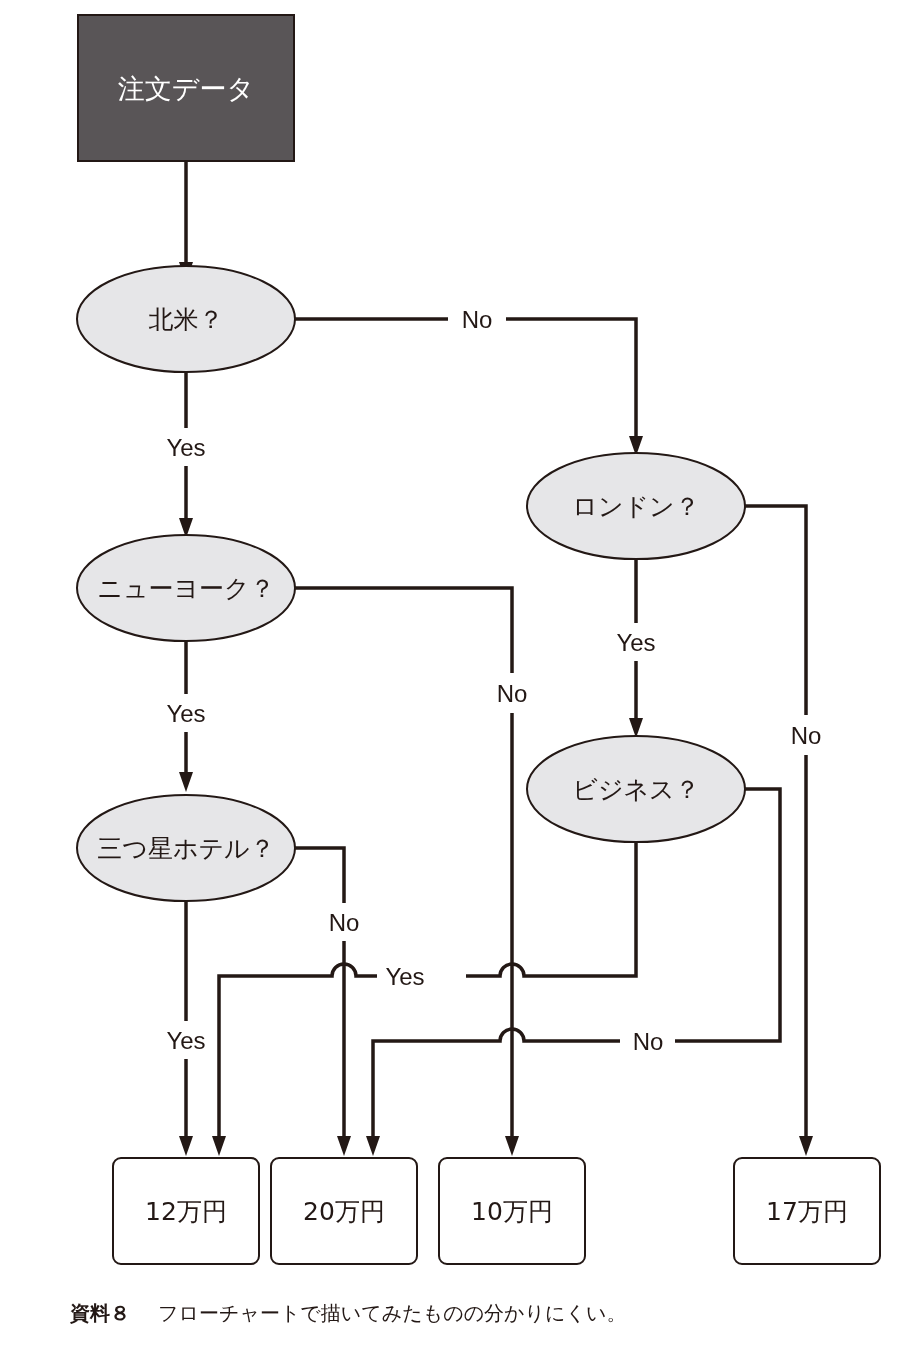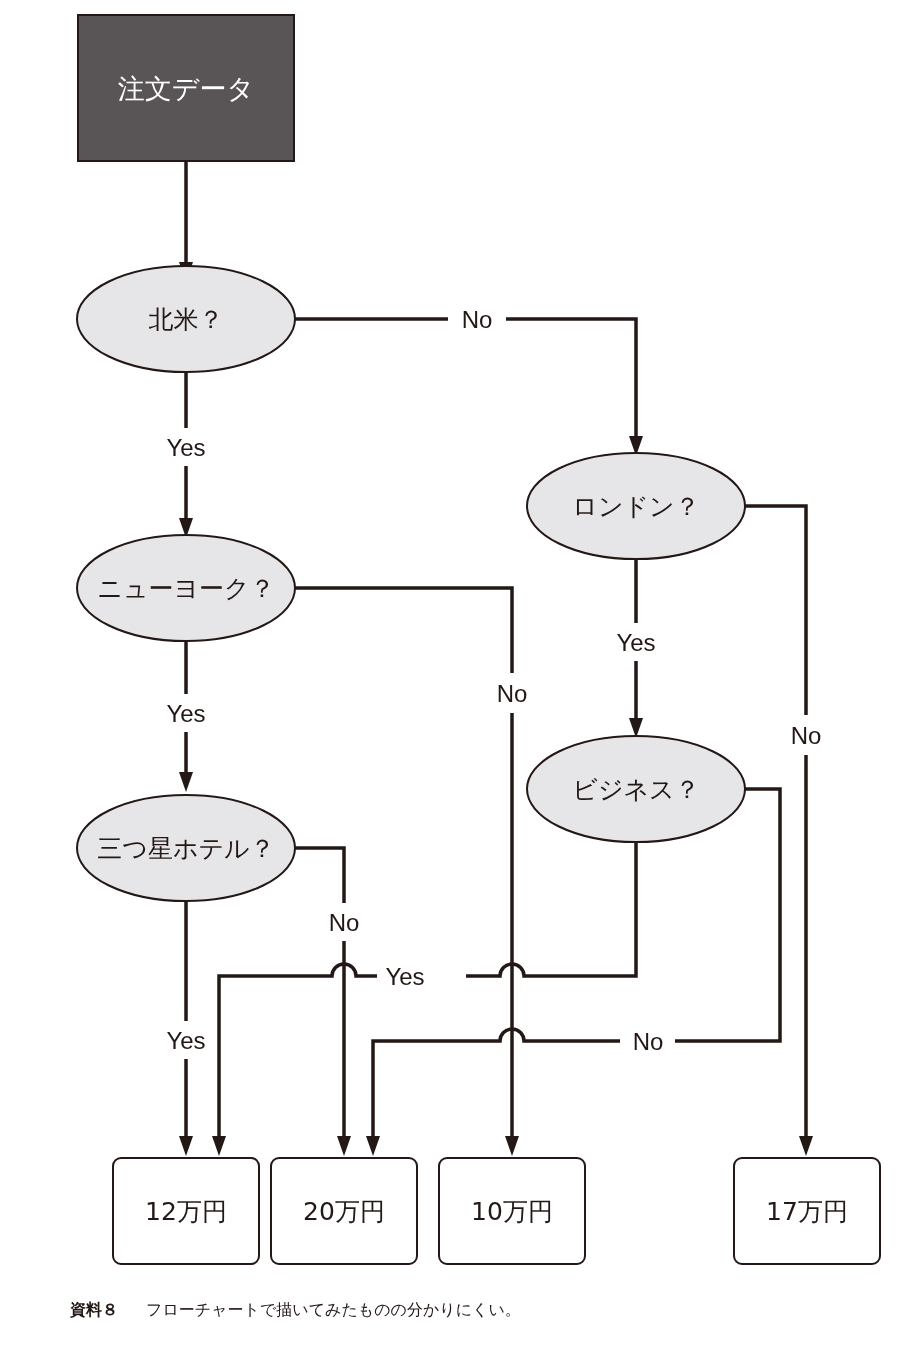--- a/index.html
+++ b/index.html
@@ -2,21 +2,21 @@
 <html><head>
 <meta charset="utf-8">
 <style>
   html, body { margin: 0; padding: 0; background: #ffffff; }
   body { width: 918px; height: 1356px; position: relative; overflow: hidden; font-family: "DejaVu Sans", sans-serif; }
   svg { position: absolute; left: 0; top: 0; }
   .node-text { font-family: "DejaVu Sans", sans-serif; font-size: 25px; fill: #231815; text-anchor: middle; dominant-baseline: central; }
   .start-text { fill: #ffffff; font-size: 27px; }
   .edge-label { font-family: "Liberation Sans", sans-serif; font-size: 24px; fill: #231815; text-anchor: middle; dominant-baseline: central; }
   .line { stroke: #231815; stroke-width: 3.5; fill: none; }
-  .caption { position: absolute; left: 70px; top: 1300px; font-family: "DejaVu Serif", serif; font-size: 16px; color: #231815; white-space: nowrap; }
+  .caption { position: absolute; left: 70px; top: 1300px; font-family: "DejaVu Serif", serif; font-size: 20px; color: #231815; white-space: nowrap; }
   .caption .num { font-family: "DejaVu Sans", sans-serif; font-weight: bold; margin-right: 28px; }
 </style>
 </head>
 <body>
 
 <svg width="918" height="1356" viewBox="0 0 918 1356">
   <defs>
     <marker id="arrow" markerWidth="10" markerHeight="14" refX="5" refY="13" orient="auto" markerUnits="userSpaceOnUse">
       <path d="M0,0 L10,0 L5,14 Z" fill="#231815" transform="rotate(0)"></path>
     </marker>

